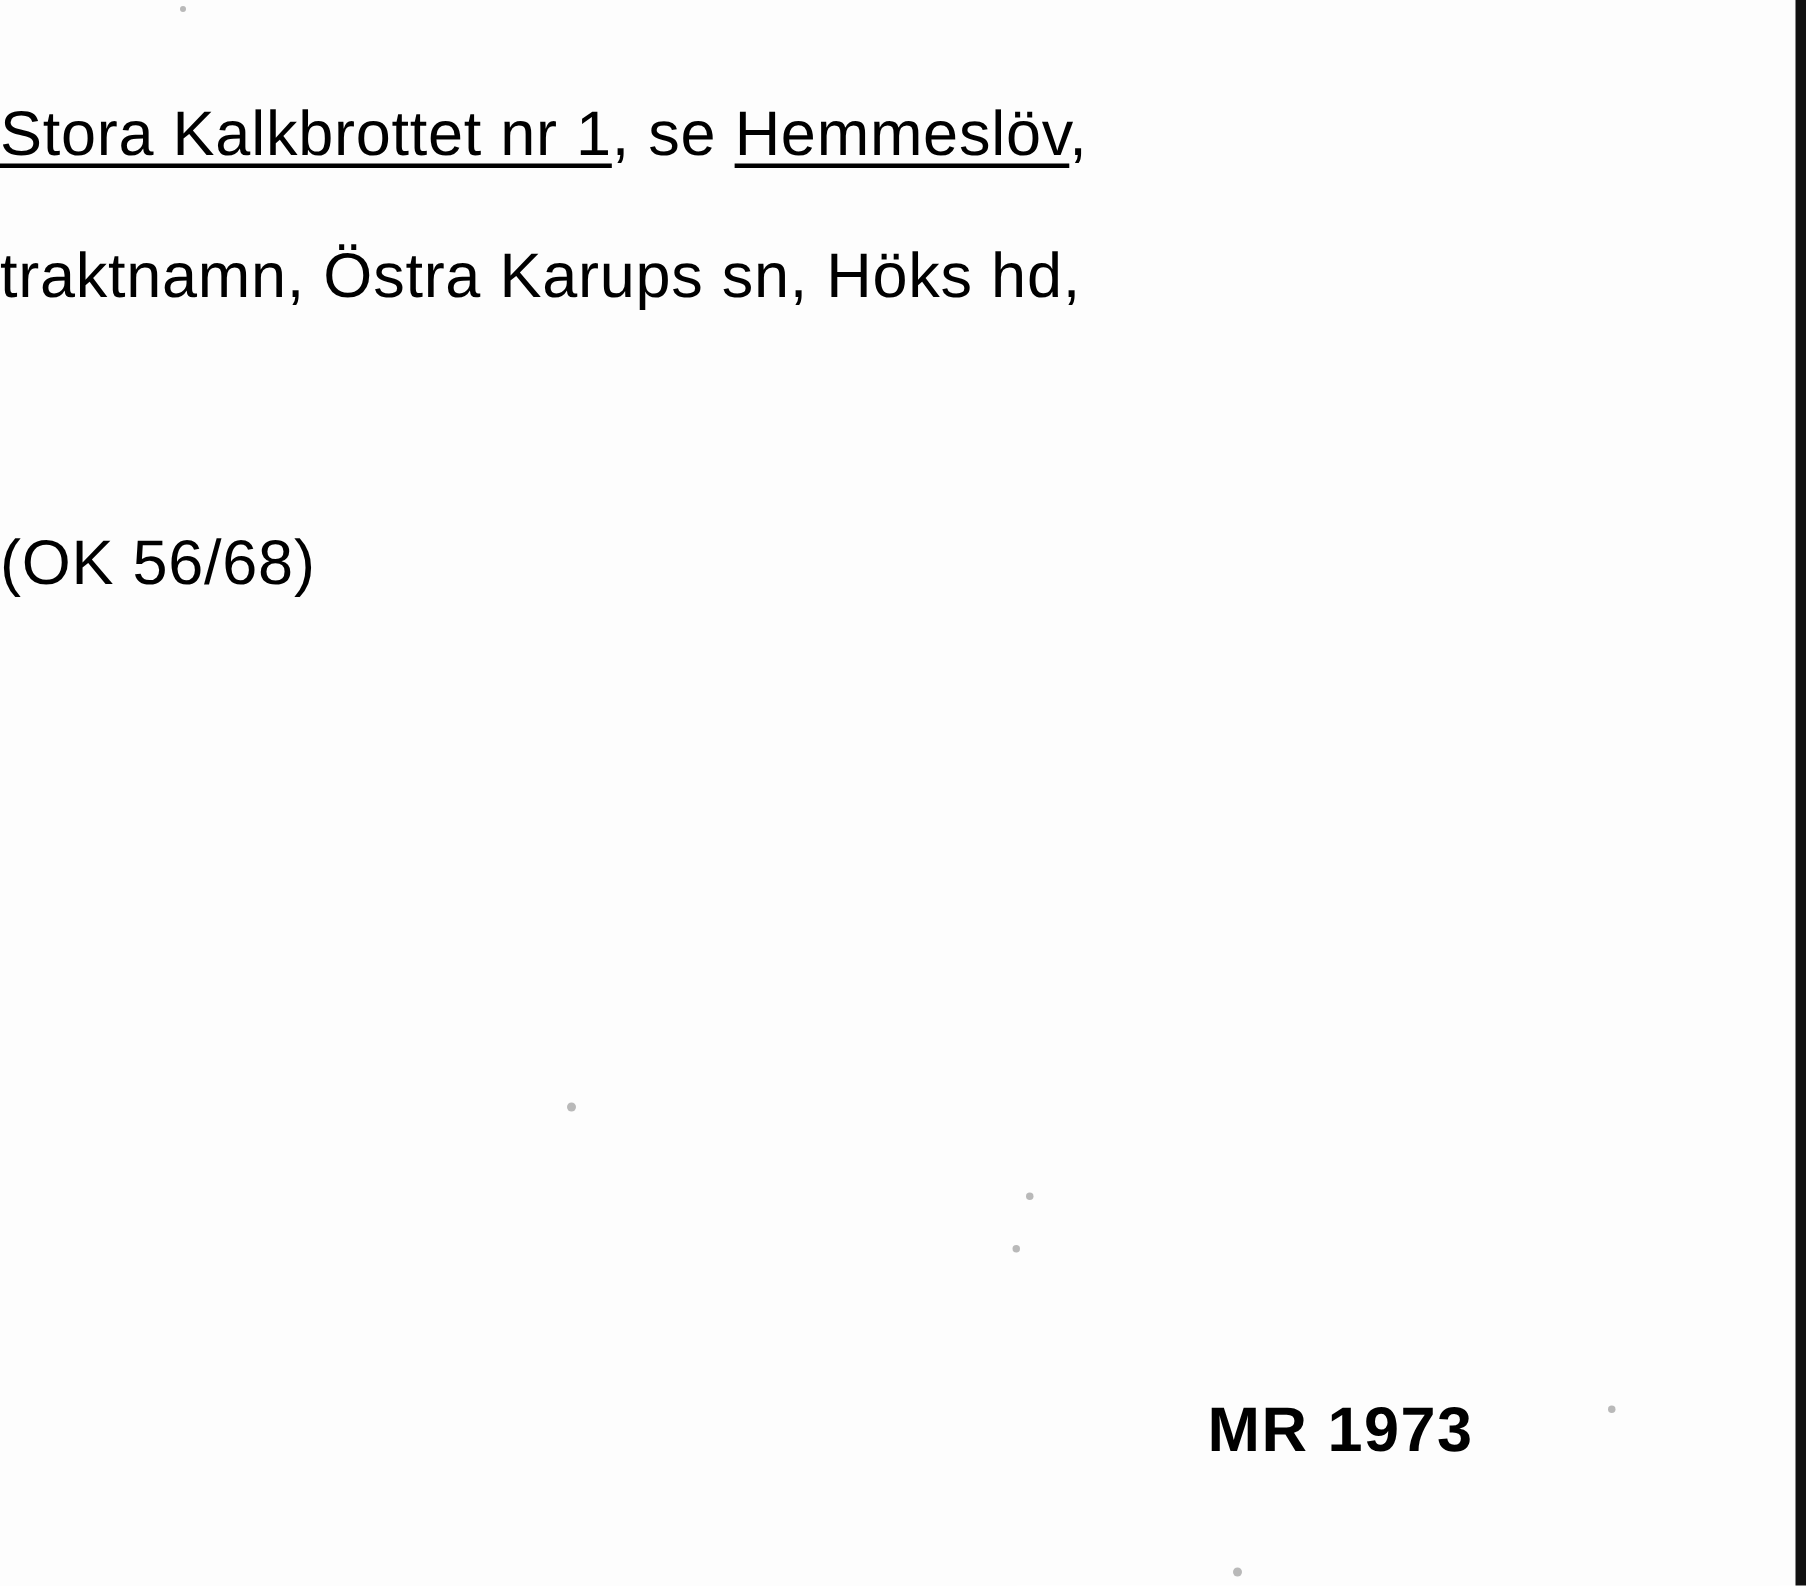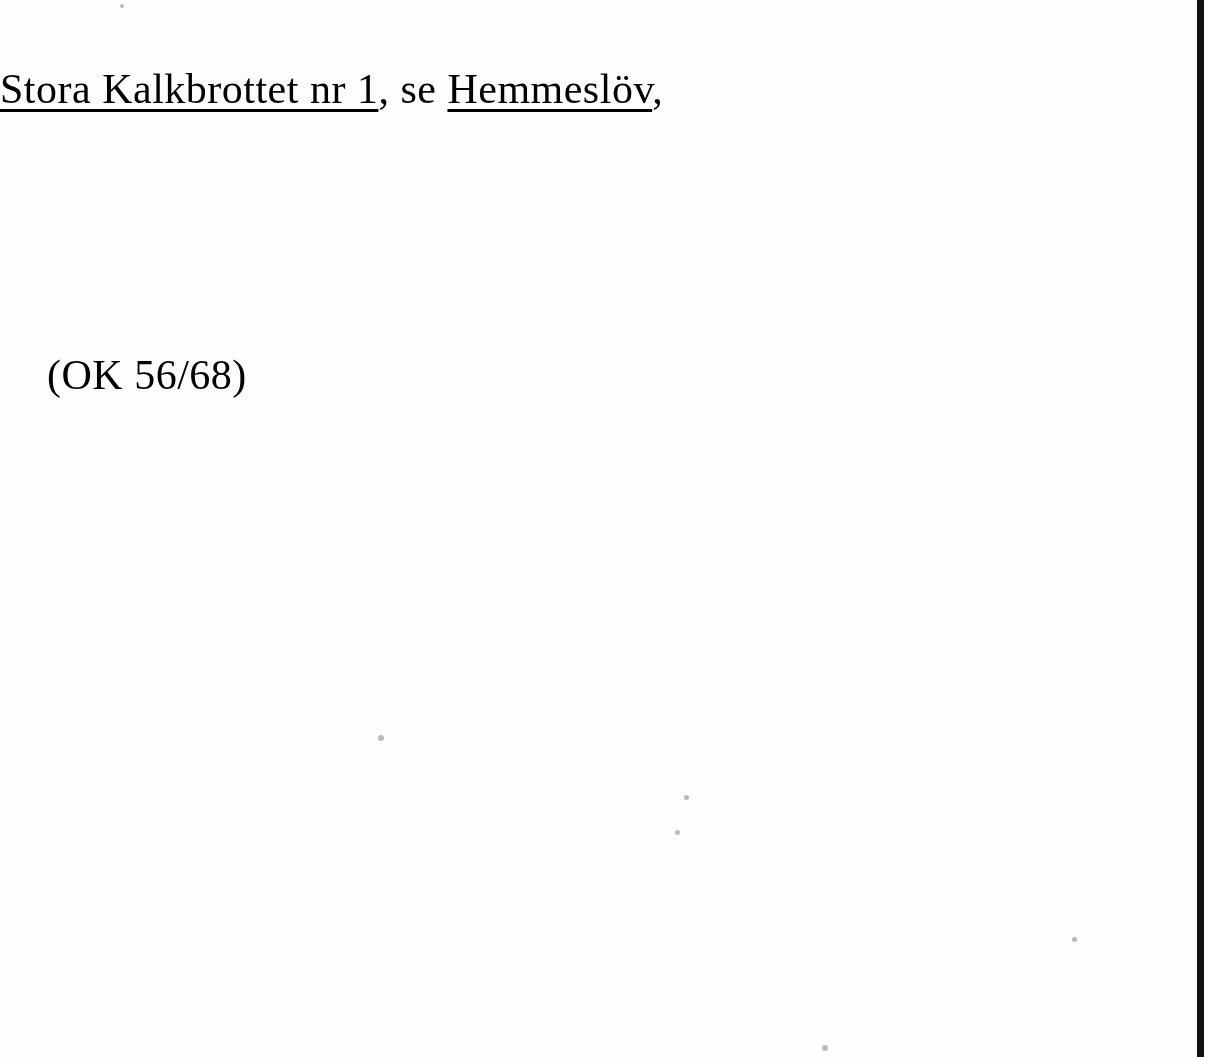--- a/index.html
+++ b/index.html
@@ -37,32 +37,32 @@
     top: 0;
     right: 0;
     width: 8px;
     height: 1057px;
     background: #ffffff;
   }
 
   
   .typed {
     position: absolute;
-    font-family: Liberation Serif, serif;
+    font-family: Liberation Sans, sans-serif;
     font-size: 42px;
     letter-spacing: 0.5px;
     line-height: 1;
     color: #000000;
     white-space: pre;
   }
 
   .line1 { left: 0px;   top: 68px; }
   .line2 { left: 0px;   top: 163px; }
   .line3 { left: 745px; top: 268px; }
-  .line4 { left: 0px;   top: 354px; margin-left: 47px; }
+  .line4 { left: 0px;   top: 354px; }
   .line5 { left: 805px; top: 932px; font-weight: 700; letter-spacing: 1px; }
 
   .underlined {
     text-decoration: underline;
     text-decoration-thickness: 3px;
     text-underline-offset: 6px;
   }
 
   
   .speck {
@@ -77,24 +77,26 @@
   .speck.s5 { left: 822px; top: 1045px; width: 6px; height: 6px; }
   .speck.s6 { left: 120px; top: 4px; width: 4px; height: 4px; }
 </style>
 </head>
 <body>
 
 <div class="card">
 
   <div class="typed line1"><span class="underlined">Stora Kalkbrottet nr 1</span><span>, se </span><span class="underlined">Hemmeslöv</span><span>,</span></div>
 
+  <div class="typed line2">traktnamn, Östra Karups sn, Höks hd,</div>
 
 
   <div class="typed line4">(OK 56/68)</div>
 
+  <div class="typed line5">MR 1973</div>
 
   <span class="speck s1"></span>
   <span class="speck s2"></span>
   <span class="speck s3"></span>
   <span class="speck s4"></span>
   <span class="speck s5"></span>
   <span class="speck s6"></span>
 
   <div class="right-edge"></div>
   <div class="right-edge-soft"></div>

